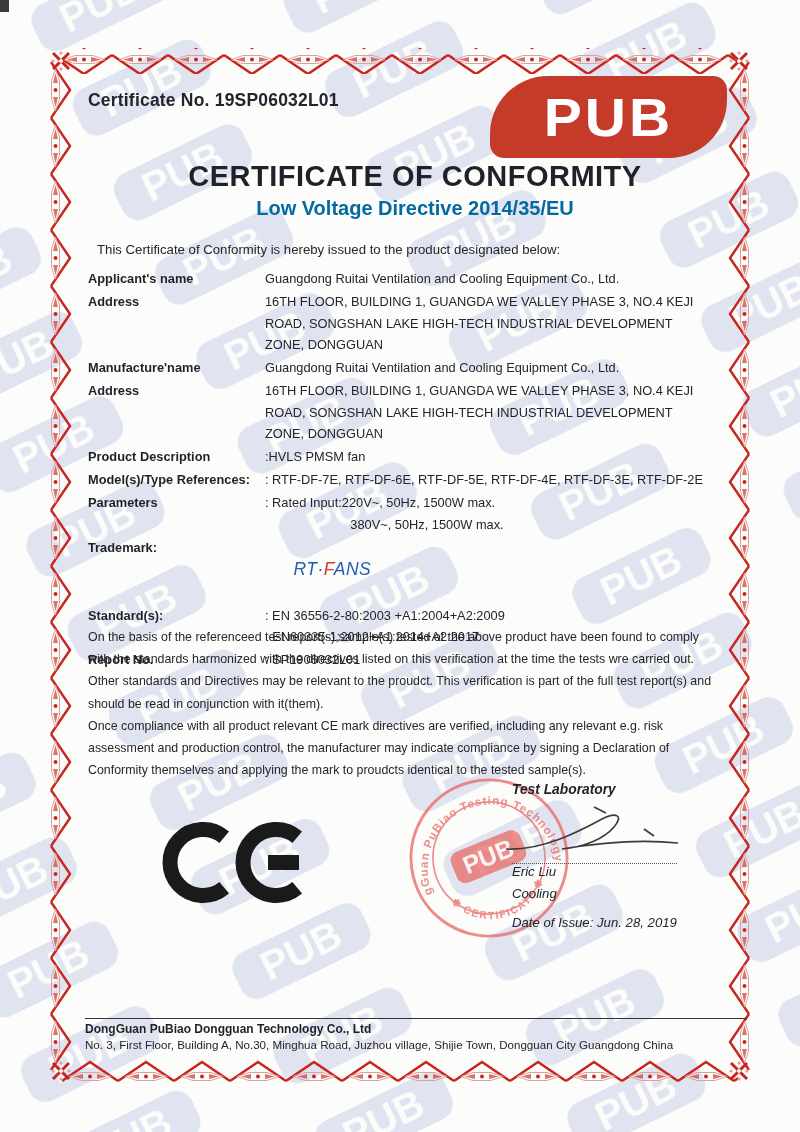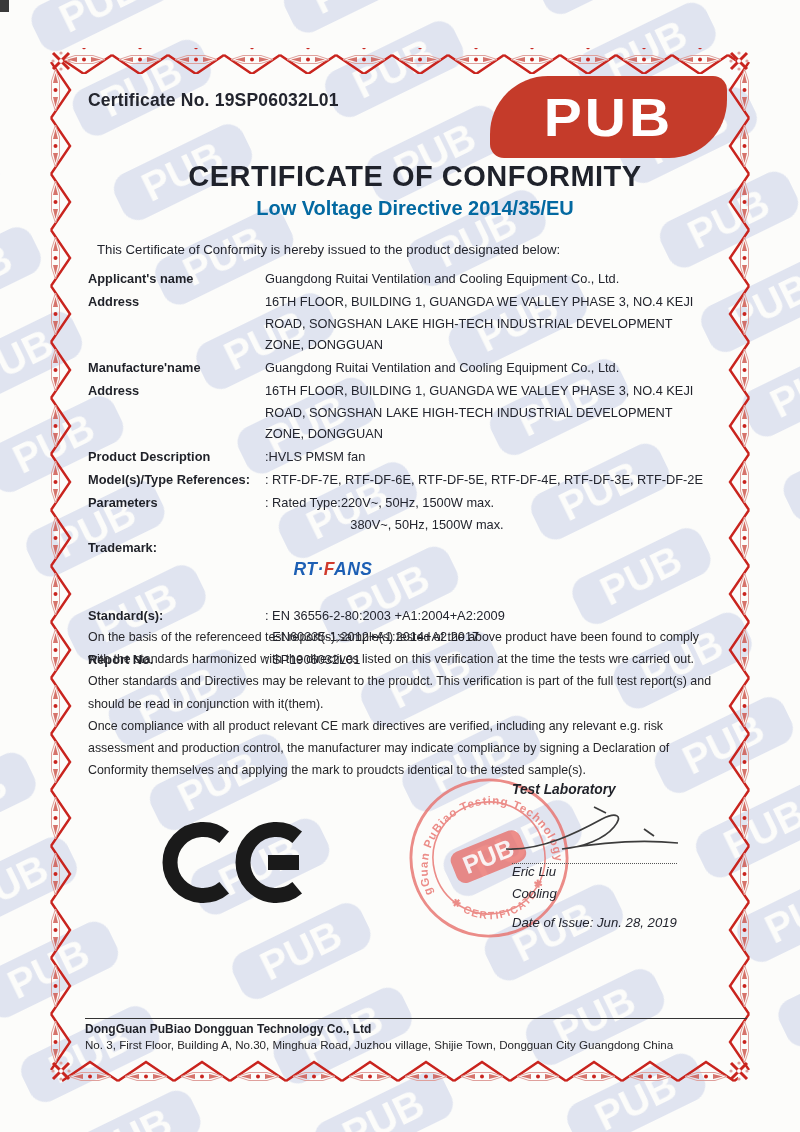--- a/index.html
+++ b/index.html
@@ -18,21 +18,21 @@
   .doc-title{position:absolute;left:70px;top:160px;width:690px;text-align:center;margin:0;
              font-size:29px;font-weight:bold;letter-spacing:.5px;color:#1f222b;}
   .doc-subtitle{position:absolute;left:70px;top:197px;width:690px;text-align:center;margin:0;
                 font-size:20px;font-weight:bold;color:#0369a1;}
   .intro{position:absolute;left:97px;top:242px;font-size:13.2px;color:#23252e;}
 
   .fields{position:absolute;left:88px;top:268px;width:645px;}
   .field-row{display:grid;grid-template-columns:177px 1fr;margin-bottom:1.5px;}
   .field-label{font-weight:bold;font-size:12.8px;line-height:21.5px;color:#1f2128;}
   .field-value{font-size:12.8px;line-height:21.5px;white-space:pre-wrap;color:#23252e;}
-  .tm-logo{font-size:17.5px;font-weight:bold;font-style:italic;letter-spacing:.5px;line-height:22px;}
+  .tm-logo{font-size:17.5px;font-weight:normal;font-style:italic;letter-spacing:.5px;line-height:22px;}
   .tm-blue{color:#1d5fb4;} .tm-red{color:#d03a2c;}
 
   .paragraphs{position:absolute;left:88px;top:626px;width:634px;}
   .paragraphs p{margin:0;font-size:12.4px;line-height:22.2px;color:#26262a;text-align:left;}
 
   .ce-wrap{position:absolute;left:160px;top:818px;}
   .stamp{position:absolute;left:403px;top:772px;width:172px;height:172px;transform:rotate(-14deg);opacity:.8;}
   .signoff{position:absolute;left:512px;top:782px;width:240px;font-style:italic;}
   .signoff .heading{font-size:13.8px;font-weight:bold;color:#1f2128;}
   .sig-box{position:relative;width:165px;height:64px;margin-top:2px;border-bottom:1.5px dotted #555;}
@@ -129,21 +129,21 @@
     <div class="field-row">
       <div class="field-label">Product Description</div>
       <div class="field-value">:HVLS PMSM fan</div>
     </div>
     <div class="field-row">
       <div class="field-label">Model(s)/Type References:</div>
       <div class="field-value">: RTF-DF-7E, RTF-DF-6E, RTF-DF-5E, RTF-DF-4E, RTF-DF-3E, RTF-DF-2E</div>
     </div>
     <div class="field-row">
       <div class="field-label">Parameters</div>
-      <div class="field-value">: Rated Type:220V~, 50Hz, 1500W max.
+      <div class="field-value">: Rated Input:220V~, 50Hz, 1500W max.
                         380V~, 50Hz, 1500W max.</div>
     </div>
     <div class="field-row">
       <div class="field-label">Trademark:</div>
       <div class="field-value">
         <span class="tm-logo"><span class="tm-blue">RT·</span><span class="tm-red">F</span><span class="tm-blue">ANS</span></span>
       </div>
     </div>
     <div class="field-row">
       <div class="field-label">Standard(s):</div>

